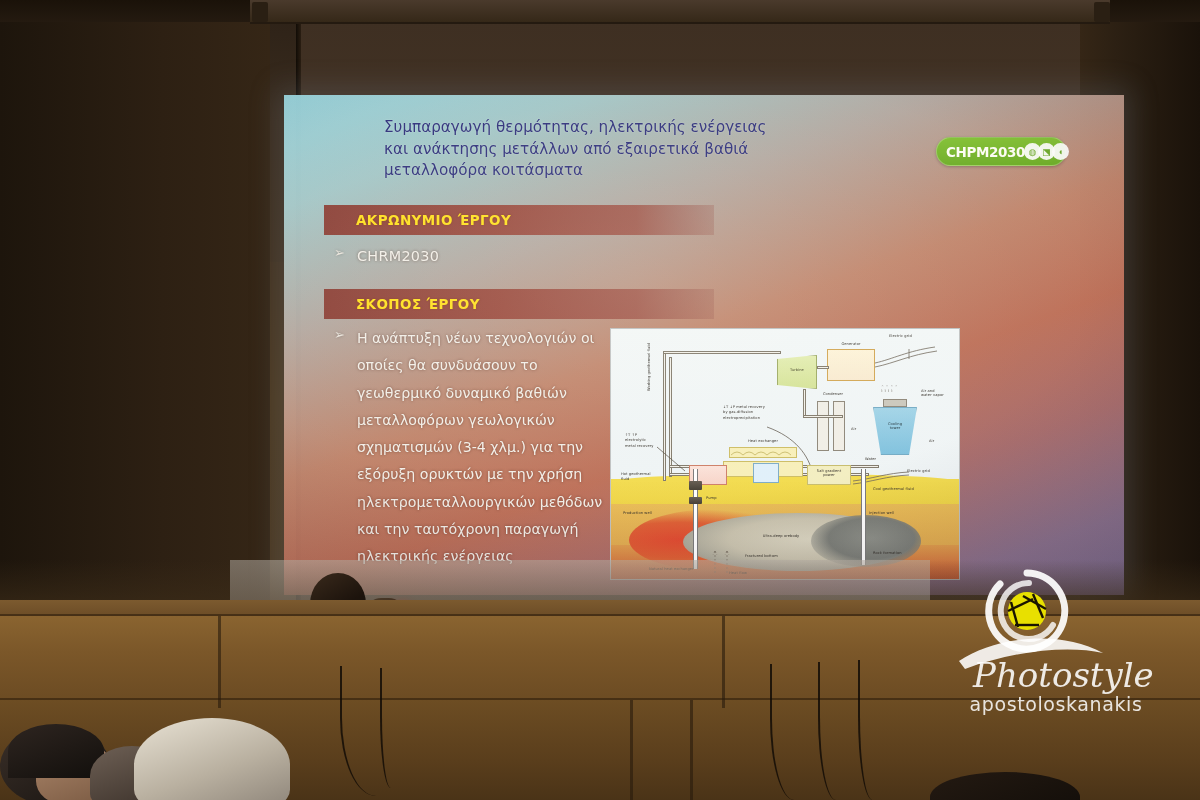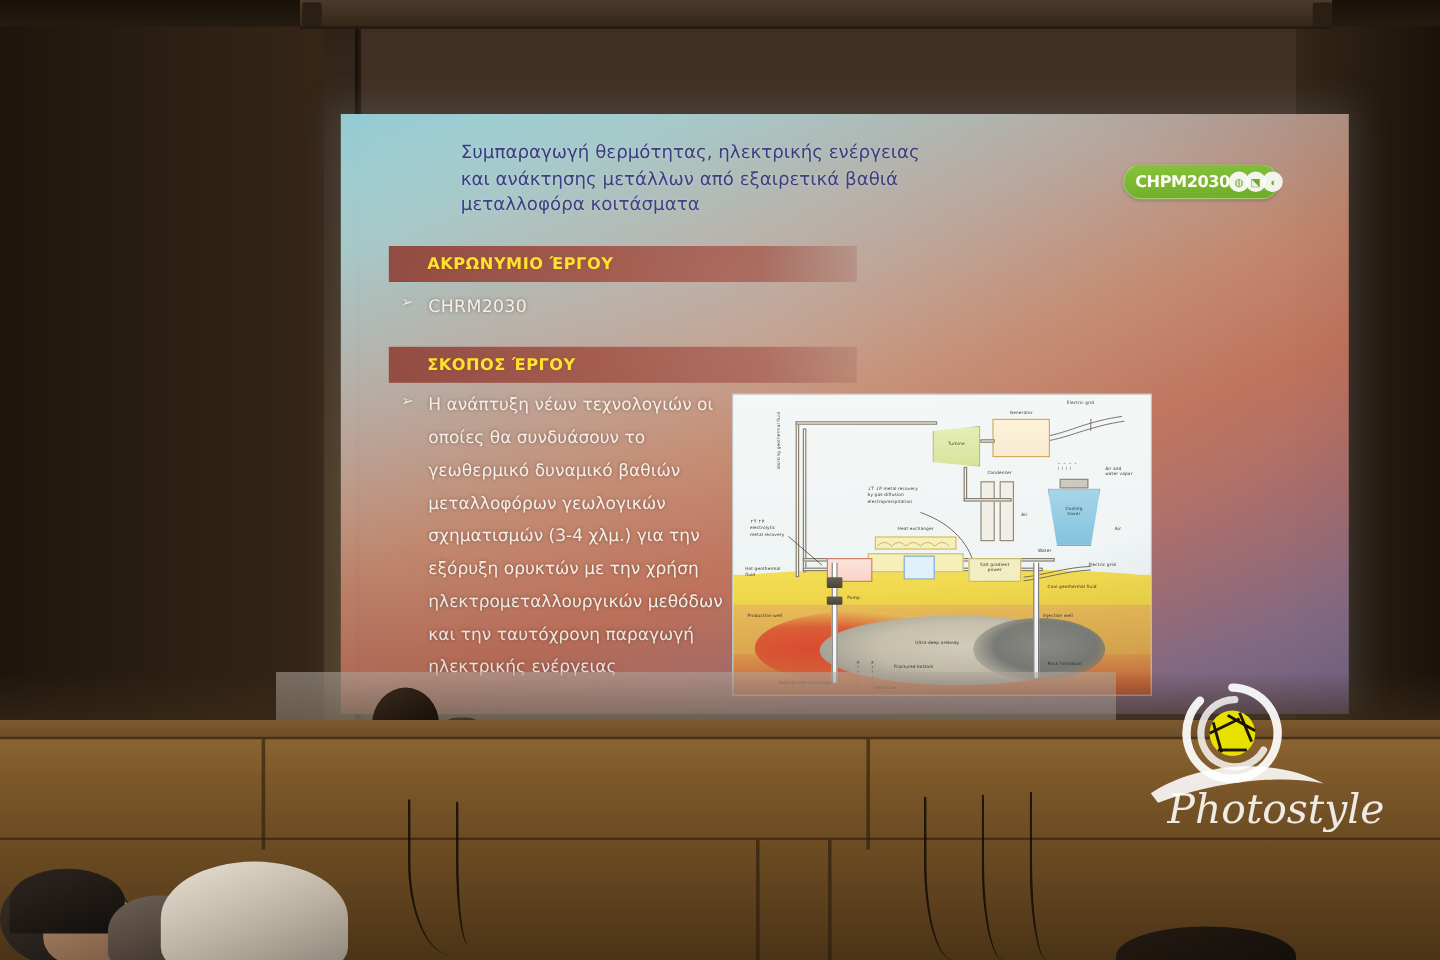--- a/index.html
+++ b/index.html
@@ -451,15 +451,16 @@
           <path d="M-19,0 L6,-12"></path>
             <path d="M-9,16 L-16,-9"></path>
             <path d="M12,14 L-12,14"></path>
           <path d="M19,-2 L-4,-15"></path>
             <path d="M6,-17 L16,7"></path>
         </g>
       </g>
       <path d="M4,96 C40,72 104,64 148,88 C112,80 58,86 10,104 Z" fill="rgba(255,255,255,0.88)"></path>
     </svg>
     <span class="wm-script" style="left:18px; top:90px; font-size:34px;">Photostyle</span>
+    <span class="wm-brand">apostoloskanakis</span>
   </div>
 
 </div>
 
 </body></html>

